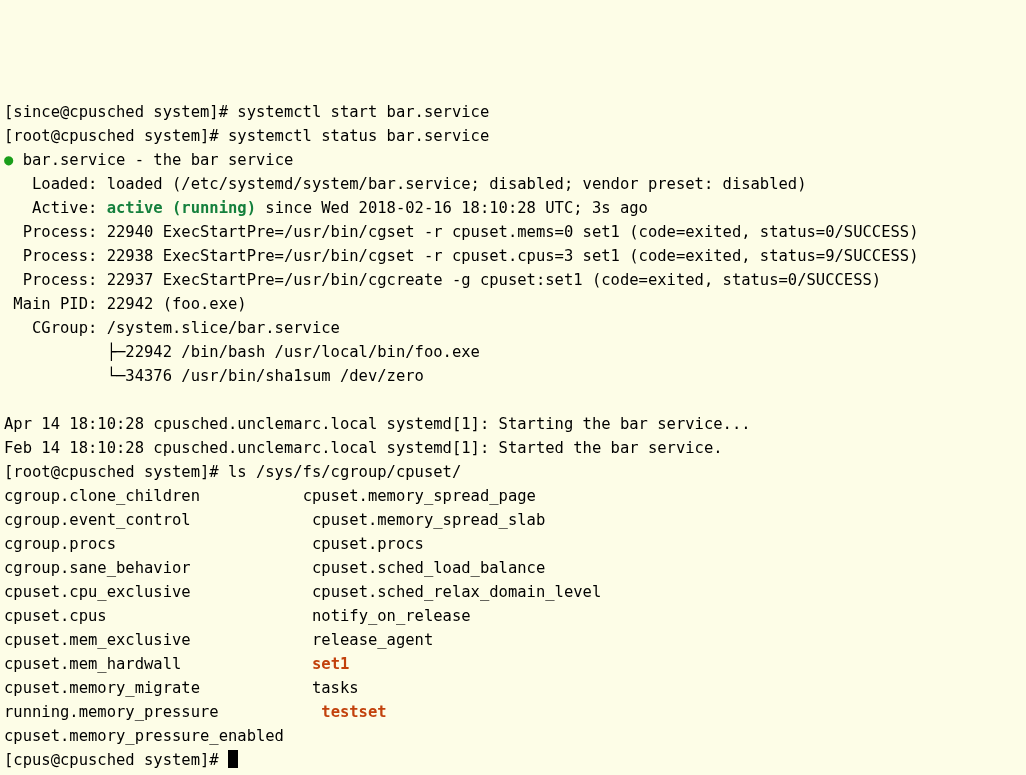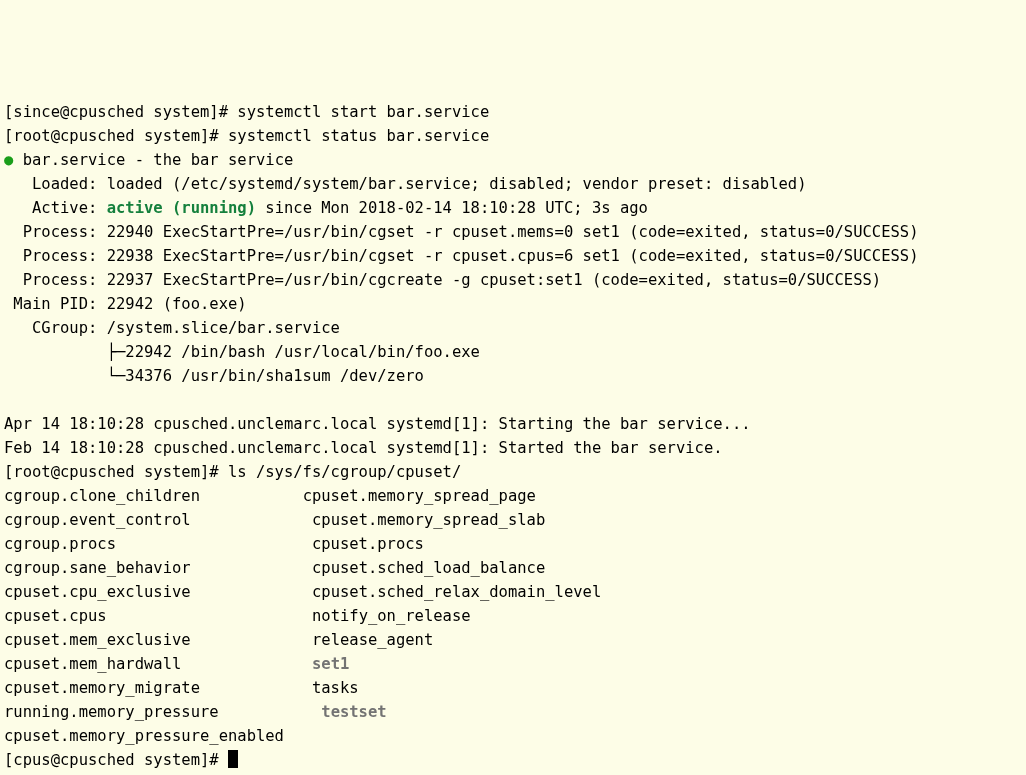--- a/index.html
+++ b/index.html
@@ -8,43 +8,43 @@
     background: #fdfde7;
     font-family: "DejaVu Sans Mono", "Liberation Mono", monospace;
     font-size: 15.5px;
     line-height: 24px;
     color: #000;
     white-space: pre;
     width: 1026px;
     box-sizing: border-box;
   }
   .green-bold { color: #15803d; font-weight: bold; }
-  .blue-bold { color: #737373; font-weight: bold; }
+  .blue-bold { color: #c2410c; font-weight: bold; }
   .bullet { color: #1a9e1a; }
   .cursor {
     display: inline-block;
     width: 10px;
     height: 18px;
     background: #000;
     vertical-align: text-bottom;
     margin-bottom: 1px;
   }
 </style>
 </head>
 <body>
 
 
 
 <span><span>[since@cpusched system]# systemctl start bar.service</span>
 <span>[root@cpusched system]# systemctl status bar.service</span>
 <span class="bullet">●</span> <span>bar.service - the bar service</span>
 <span>   Loaded: loaded (/etc/systemd/system/bar.service; disabled; vendor preset: disabled)</span>
-<span>   Active: </span><span class="green-bold">active (running)</span><span> since Mon 2018-02-14 18:10:28 UTC; 3s ago</span>
+<span>   Active: </span><span class="green-bold">active (running)</span><span> since Wed 2018-02-16 18:10:28 UTC; 3s ago</span>
 <span>  Process: 22940 ExecStartPre=/usr/bin/cgset -r cpuset.mems=0 set1 (code=exited, status=0/SUCCESS)</span>
-<span>  Process: 22938 ExecStartPre=/usr/bin/cgset -r cpuset.cpus=6 set1 (code=exited, status=0/SUCCESS)</span>
+<span>  Process: 22938 ExecStartPre=/usr/bin/cgset -r cpuset.cpus=3 set1 (code=exited, status=9/SUCCESS)</span>
 <span>  Process: 22937 ExecStartPre=/usr/bin/cgcreate -g cpuset:set1 (code=exited, status=0/SUCCESS)</span>
 <span> Main PID: 22942 (foo.exe)</span>
 <span>   CGroup: /system.slice/bar.service</span>
 <span>           ├─22942 /bin/bash /usr/local/bin/foo.exe</span>
 <span>           └─34376 /usr/bin/sha1sum /dev/zero</span>
 
 <span>Apr 14 18:10:28 cpusched.unclemarc.local systemd[1]: Starting the bar service...</span>
 <span>Feb 14 18:10:28 cpusched.unclemarc.local systemd[1]: Started the bar service.</span>
 <span>[root@cpusched system]# ls /sys/fs/cgroup/cpuset/</span>
 <span><span>cgroup.clone_children</span>           <span>cpuset.memory_spread_page</span></span>

